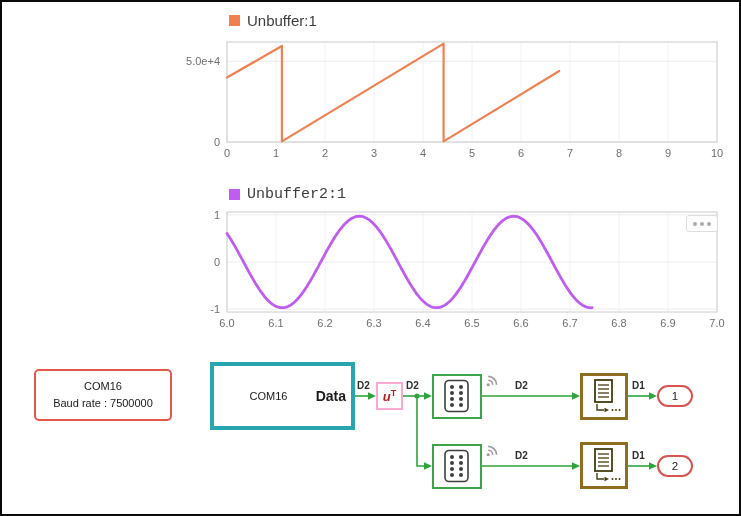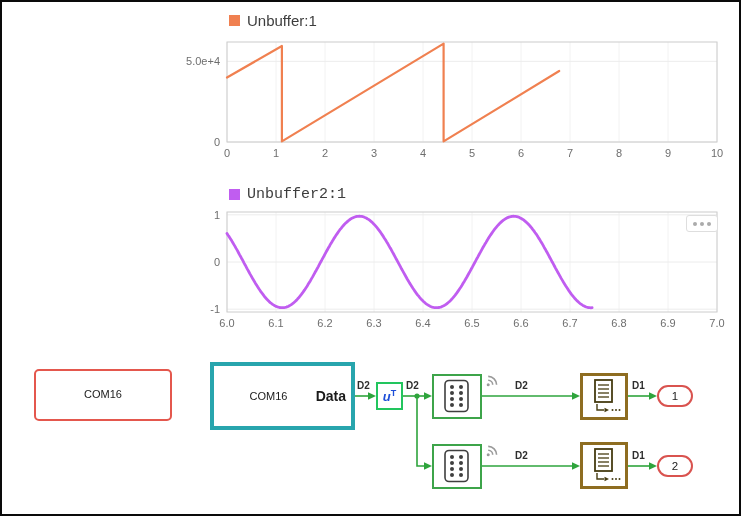--- a/index.html
+++ b/index.html
@@ -11,21 +11,21 @@
   text.tick{font-size:11px;fill:#6e6e6e;font-family:"Liberation Sans",sans-serif;}
   .opts{position:absolute;width:30px;height:15px;border:1px solid #dedede;border-radius:3px;background:#fff;
         display:flex;align-items:center;justify-content:center;gap:3px;}
   .opts .dot{width:4px;height:4px;border-radius:50%;background:#ababab;}
   .blk{position:absolute;background:#fff;box-sizing:border-box;display:flex;align-items:center;justify-content:center;}
   .config{border:2px solid #e4574d;border-radius:5px;flex-direction:column;font-size:11px;color:#1a1a1a;line-height:1.55;text-align:center;}
   .serial{border:4px solid #28a5ad;font-size:11px;color:#1a1a1a;}
   .serial-title{position:absolute;left:10px;right:38px;top:50%;transform:translateY(-50%);text-align:center;}
   .serial-port{position:absolute;right:5px;top:50%;transform:translateY(-50%);font-size:14px;font-weight:bold;}
   .caption{position:absolute;text-align:center;color:#2aa0dc;font-size:11.5px;}
-  .ut{border:2px solid #22c55e;font-size:13px;color:#1d4ed8;font-weight:600;}
+  .ut{border:2px solid #f9a8d4;font-size:13px;color:#b91c1c;font-weight:600;}
   .ut i{font-style:italic;}
   .ut sup{font-size:9px;font-weight:600;}
   .gblk{border:2px solid #3da44a;}
   .bblk{border:3px solid #8e6d21;}
   .outport{border:2px solid #d9534f;border-radius:11px;font-size:11.5px;color:#222;}
   .wire-label{position:absolute;font-size:10px;font-weight:600;color:#2e2e2e;}
   .wires{position:absolute;left:0;top:0;}
 </style>
 </head>
 <body>
@@ -133,20 +133,21 @@
 
   <span class="wire-label" style="left:355px;top:378px;">D2</span>
   <span class="wire-label" style="left:404px;top:378px;">D2</span>
   <span class="wire-label" style="left:513px;top:378px;">D2</span>
   <span class="wire-label" style="left:630px;top:378px;">D1</span>
   <span class="wire-label" style="left:513px;top:448px;">D2</span>
   <span class="wire-label" style="left:630px;top:448px;">D1</span>
 
   <div class="blk config" style="left:32px;top:367px;width:138px;height:52px;">
     <div>COM16</div>
+    <div>Baud rate : 7500000</div>
   </div>
 
   <div class="blk serial" style="left:208px;top:360px;width:145px;height:68px;">
     <span class="serial-title">COM16</span>
     <span class="serial-port">Data</span>
   </div>
 
   <div class="blk ut" style="left:374px;top:380px;width:27px;height:28px;">
     <span><i>u</i><sup>T</sup></span>
   </div>

